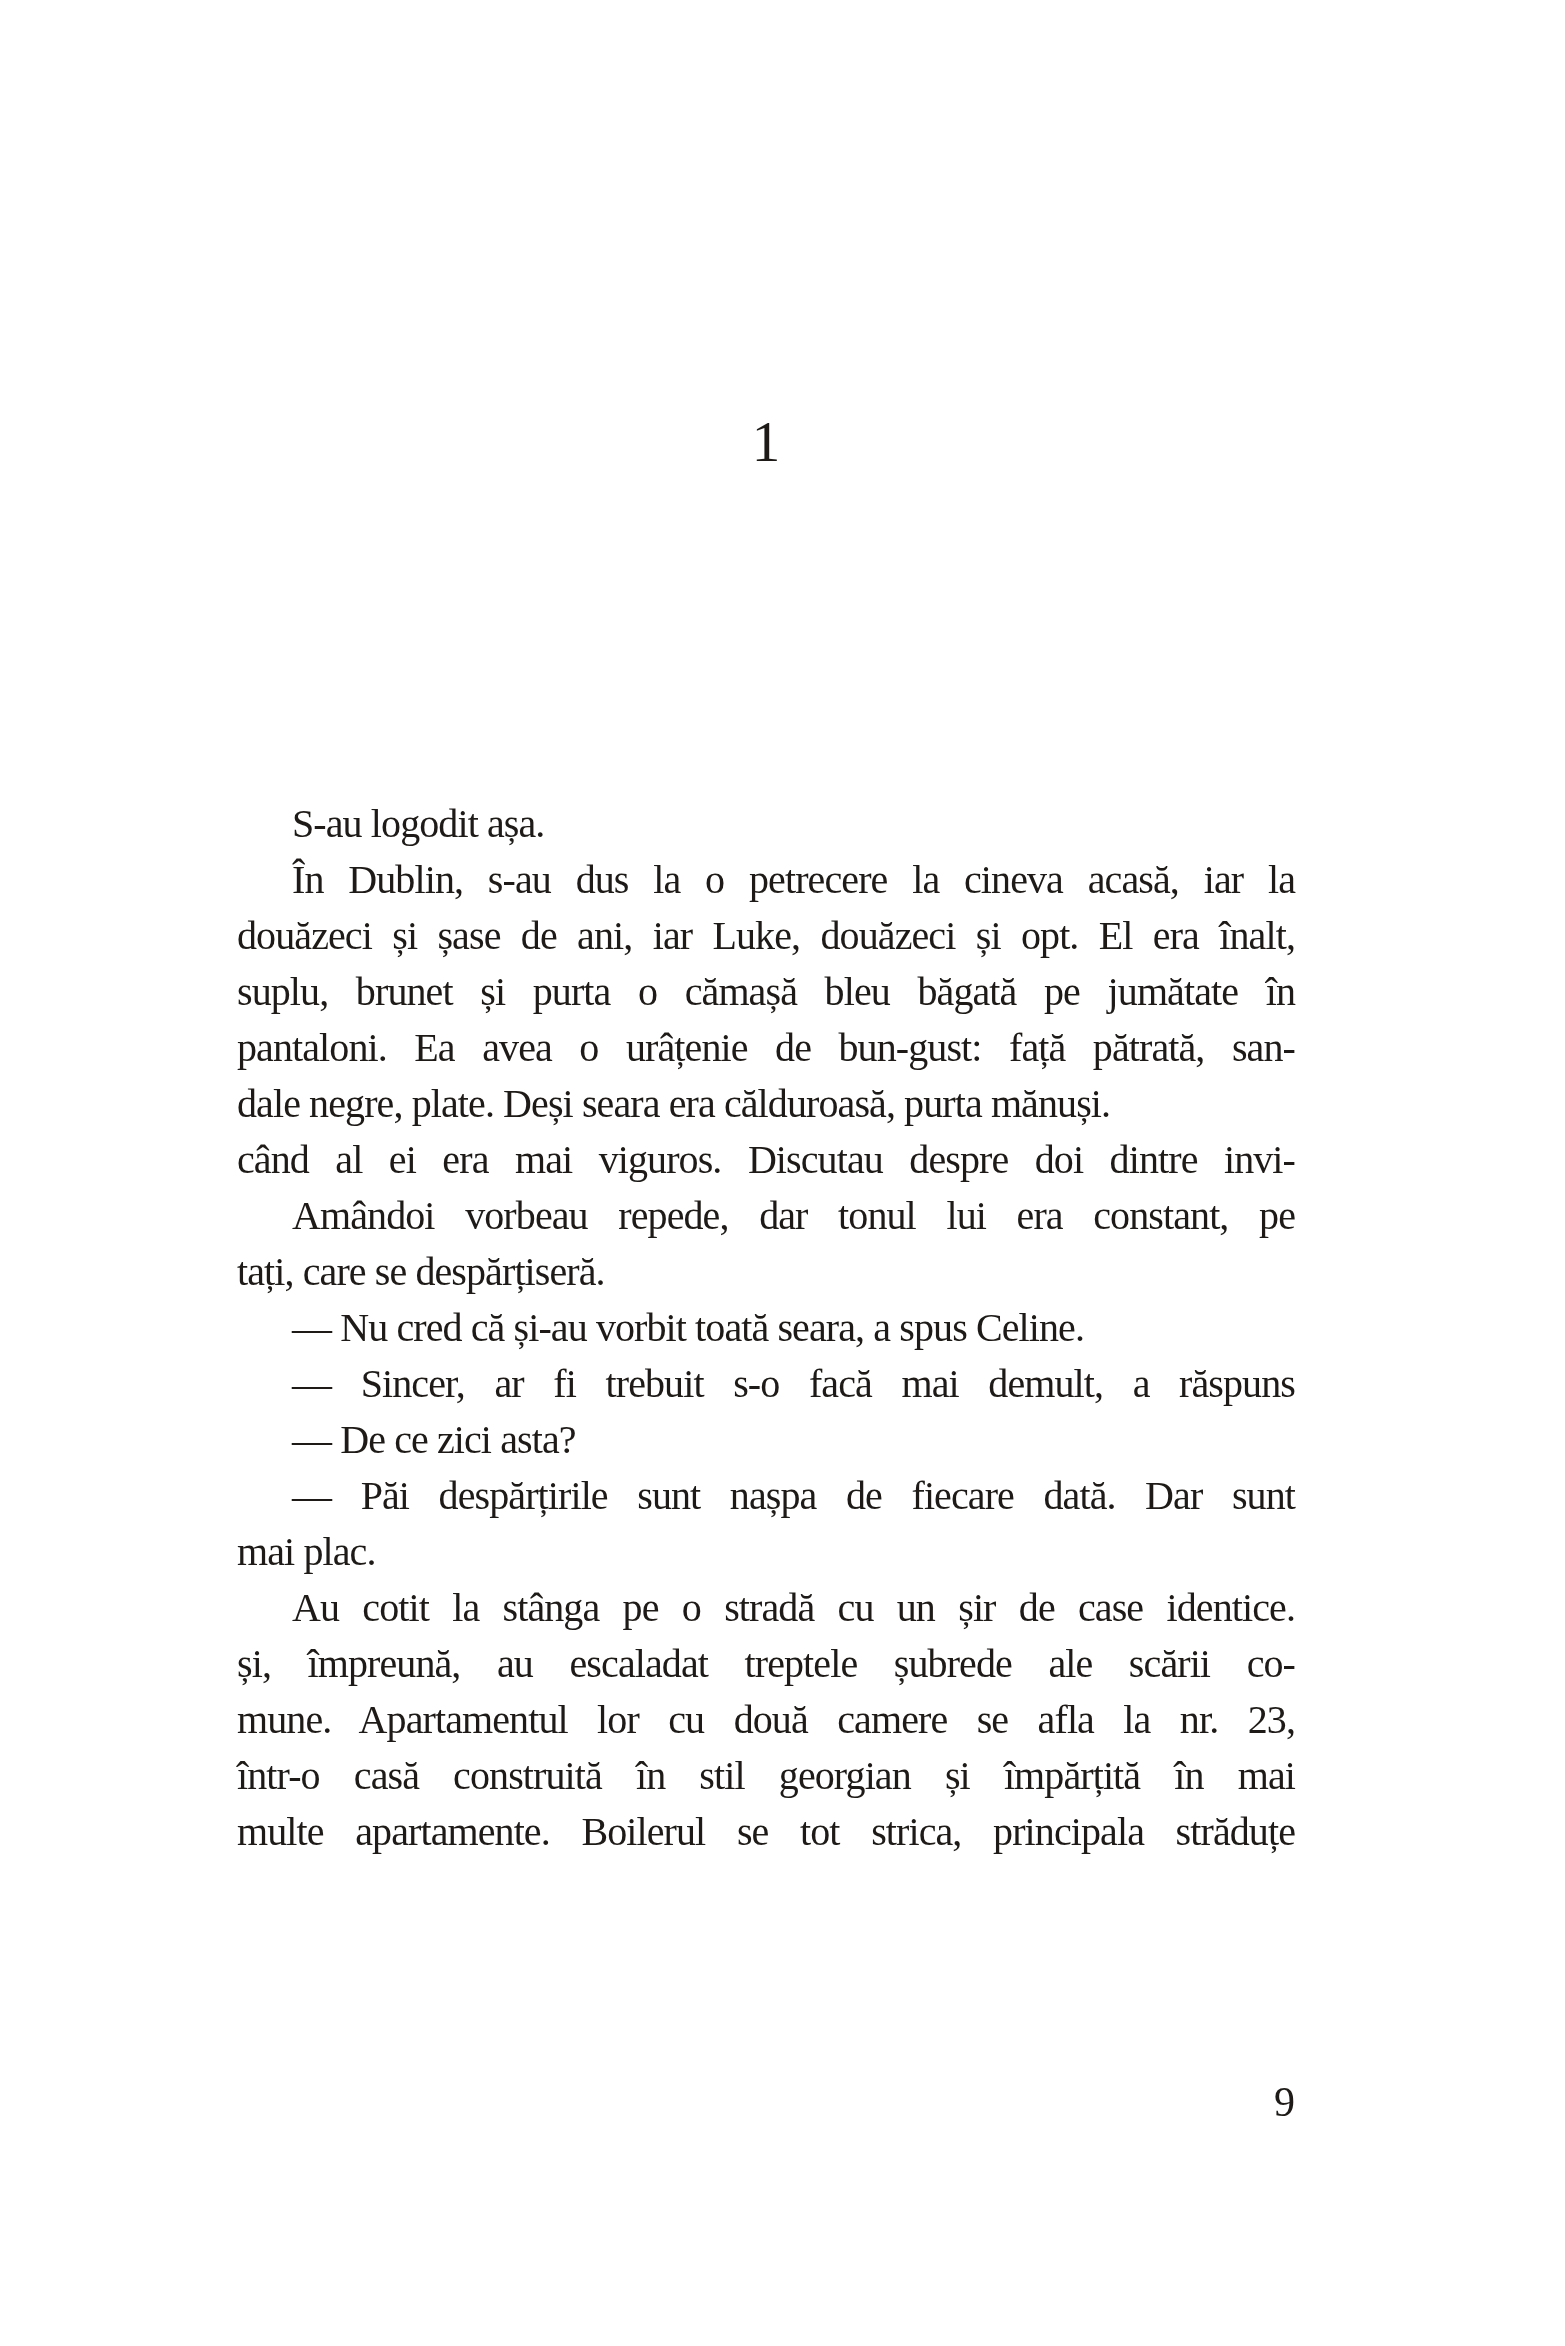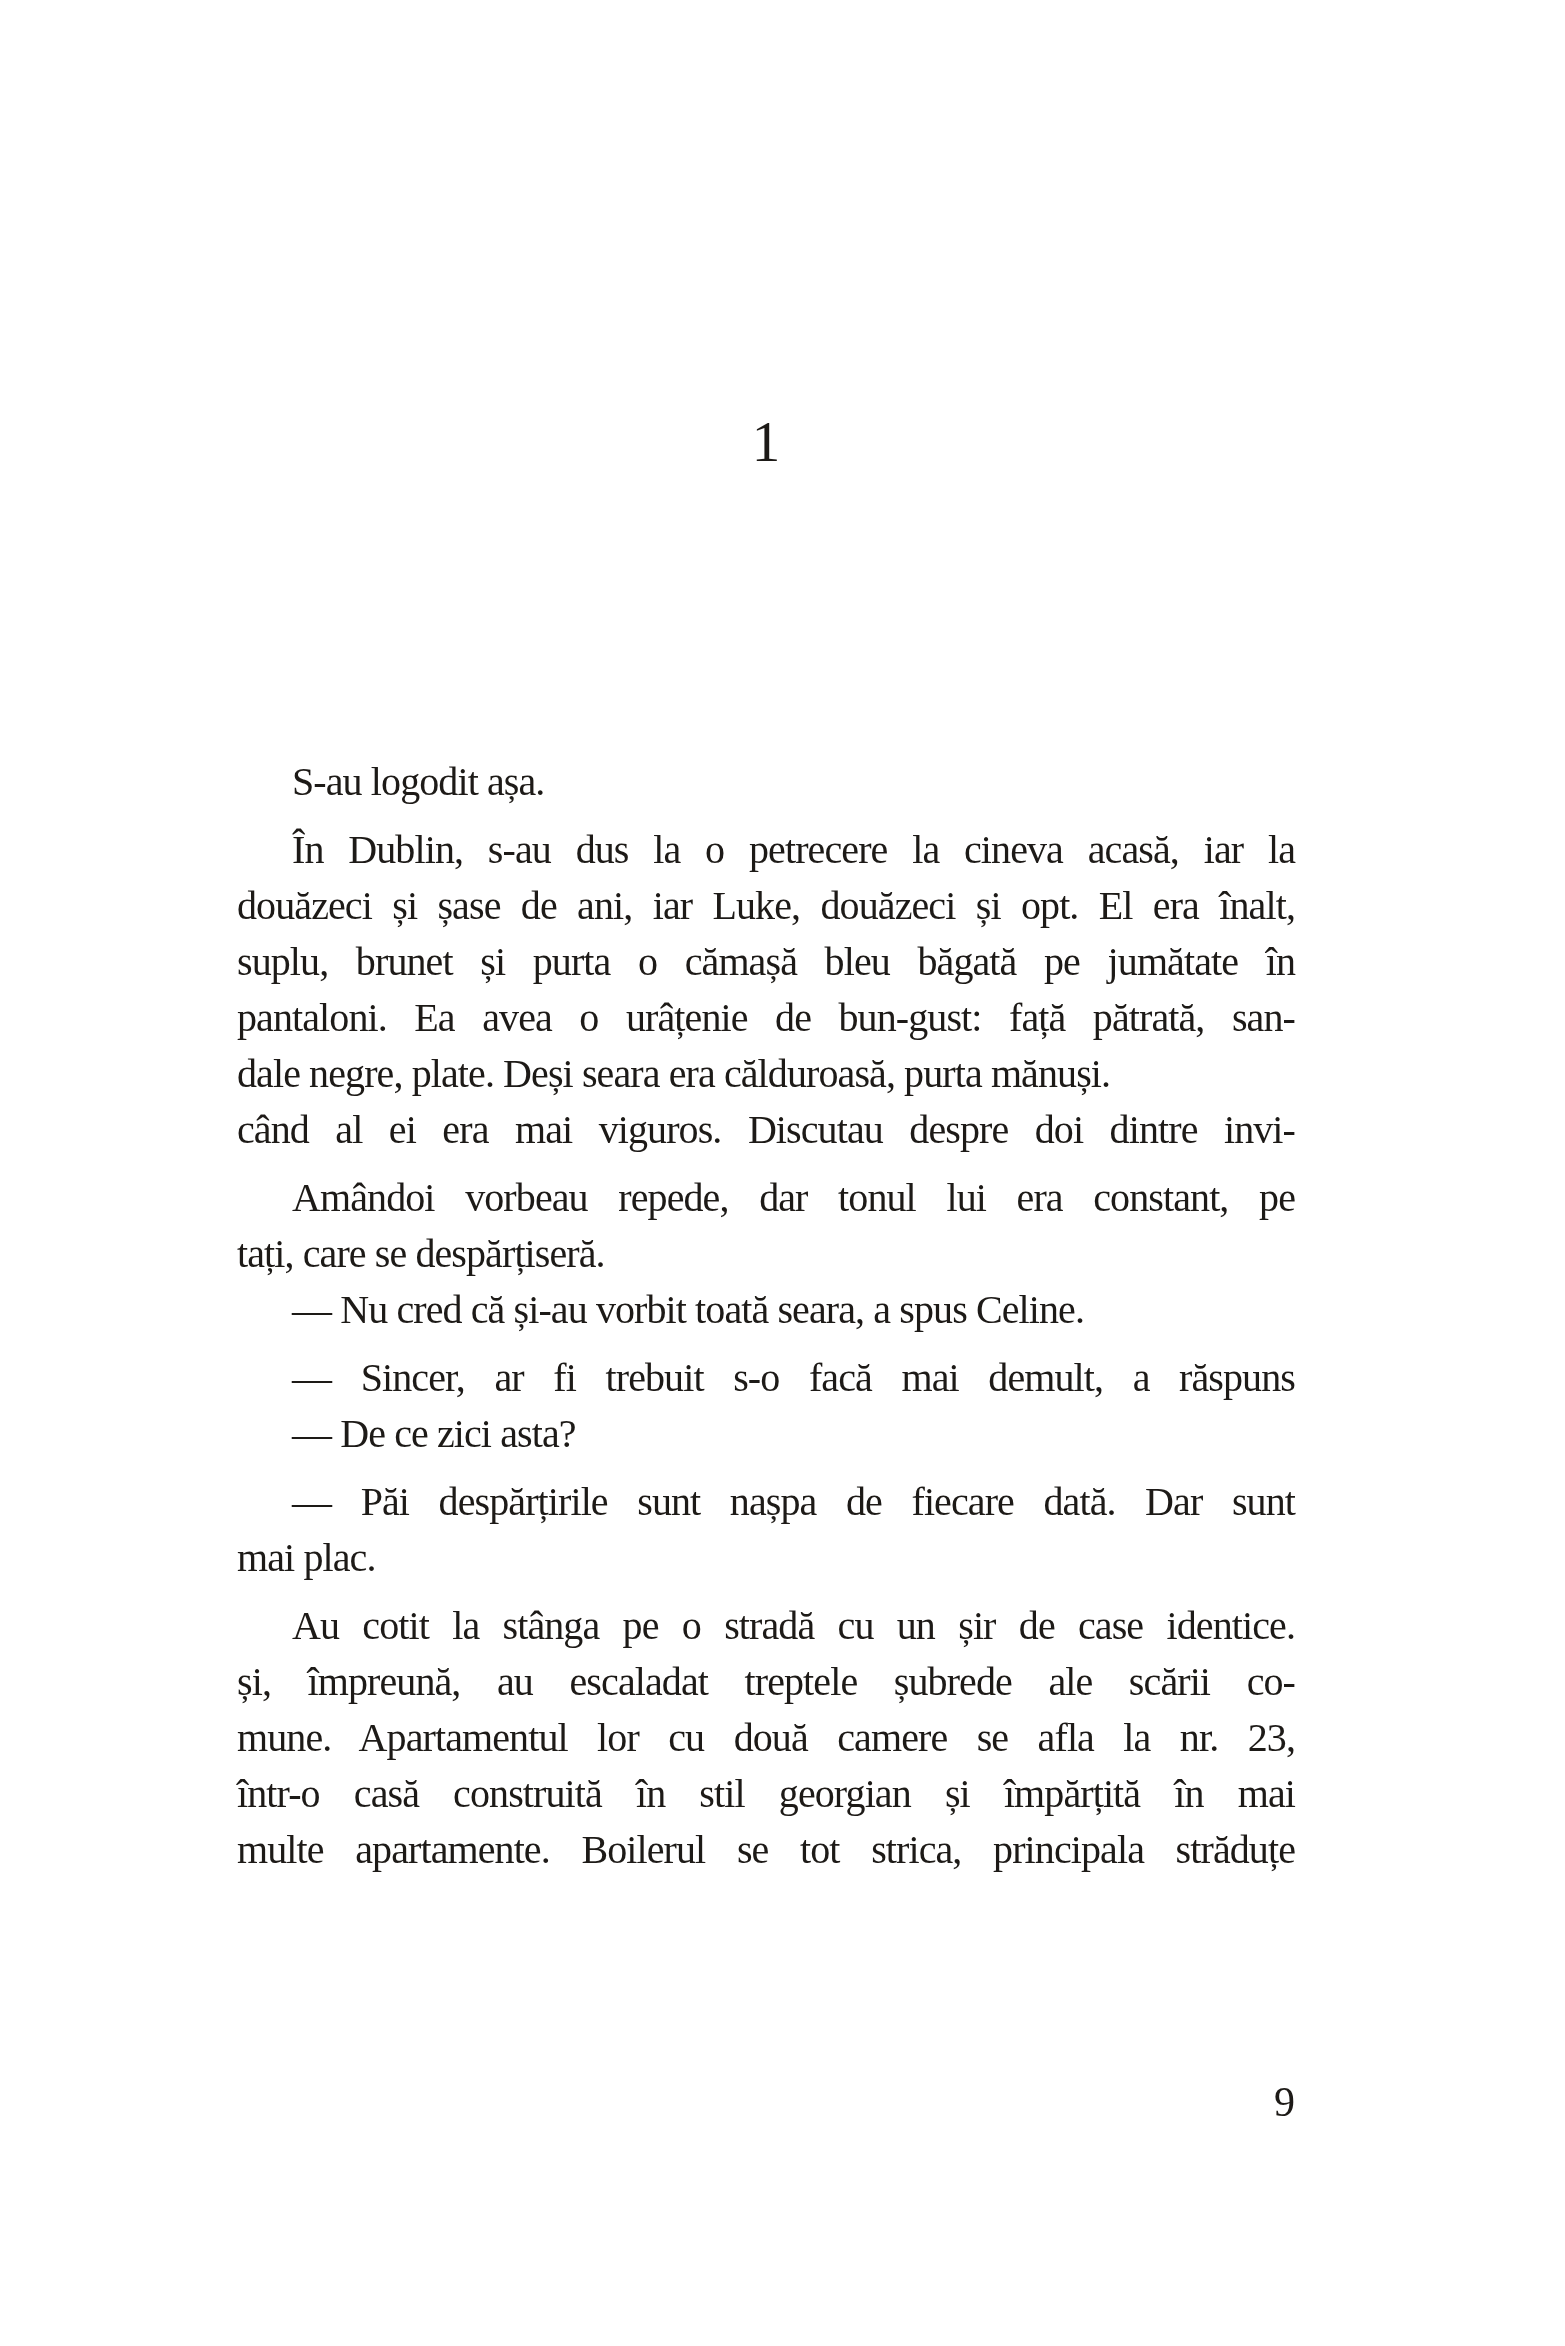--- a/index.html
+++ b/index.html
@@ -21,41 +21,40 @@
     left: 237px;
     top: 413px;
     width: 1058px;
     text-align: center;
     font-size: 57px;
     line-height: 57px;
   }
   .text-block {
     position: absolute;
     left: 237px;
-    top: 754px;
+    top: 796px;
     width: 1058px;
     font-size: 40px;
     line-height: 56px;
     letter-spacing: -0.9px;
   }
   .line {
     height: 56px;
     text-align: left;
   }
   .line.justify {
     text-align: justify;
     text-align-last: justify;
   }
   .line.indent {
     padding-left: 55px;
   }
   .line.indent.justify {
     
     width: 1003px;
-    margin-top: 12px;
   }
   .page-number {
     position: absolute;
     left: 237px;
     top: 2081px;
     width: 1058px;
     text-align: right;
     font-size: 42px;
     line-height: 42px;
   }

